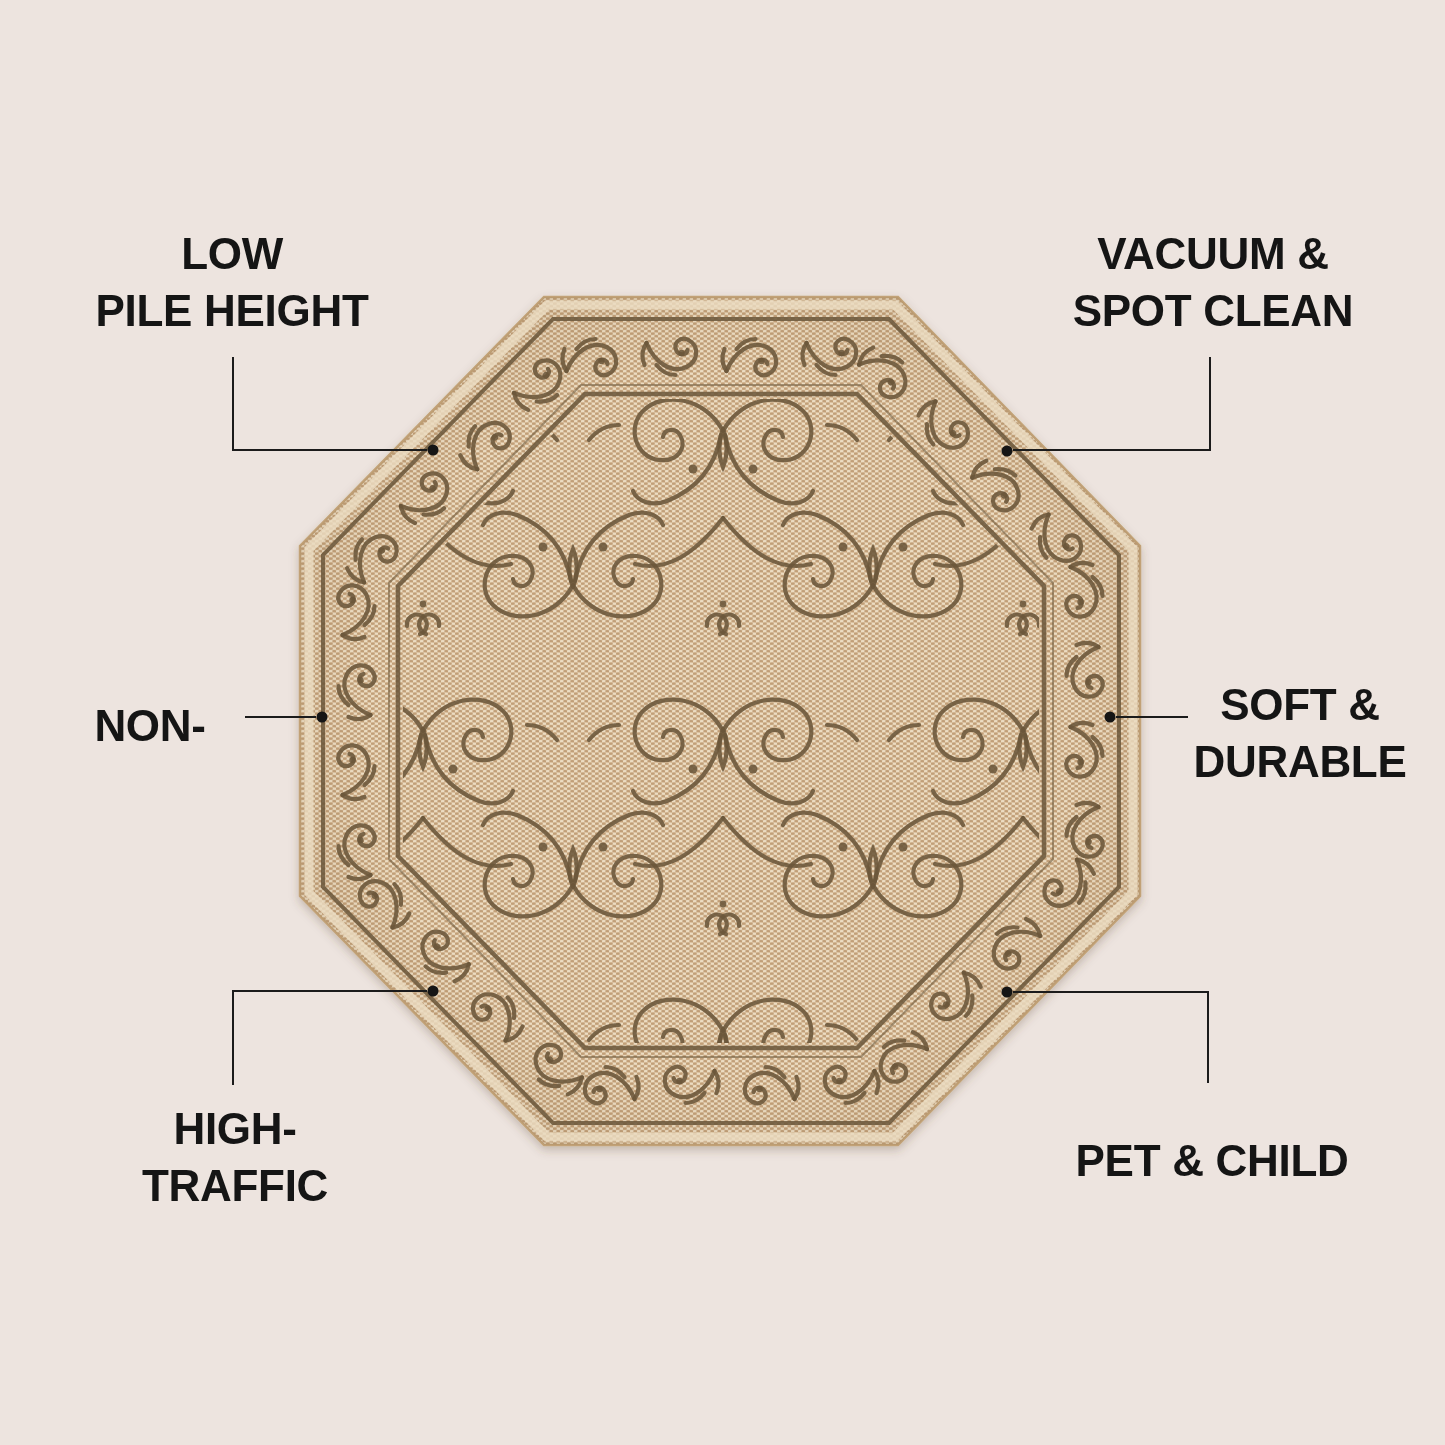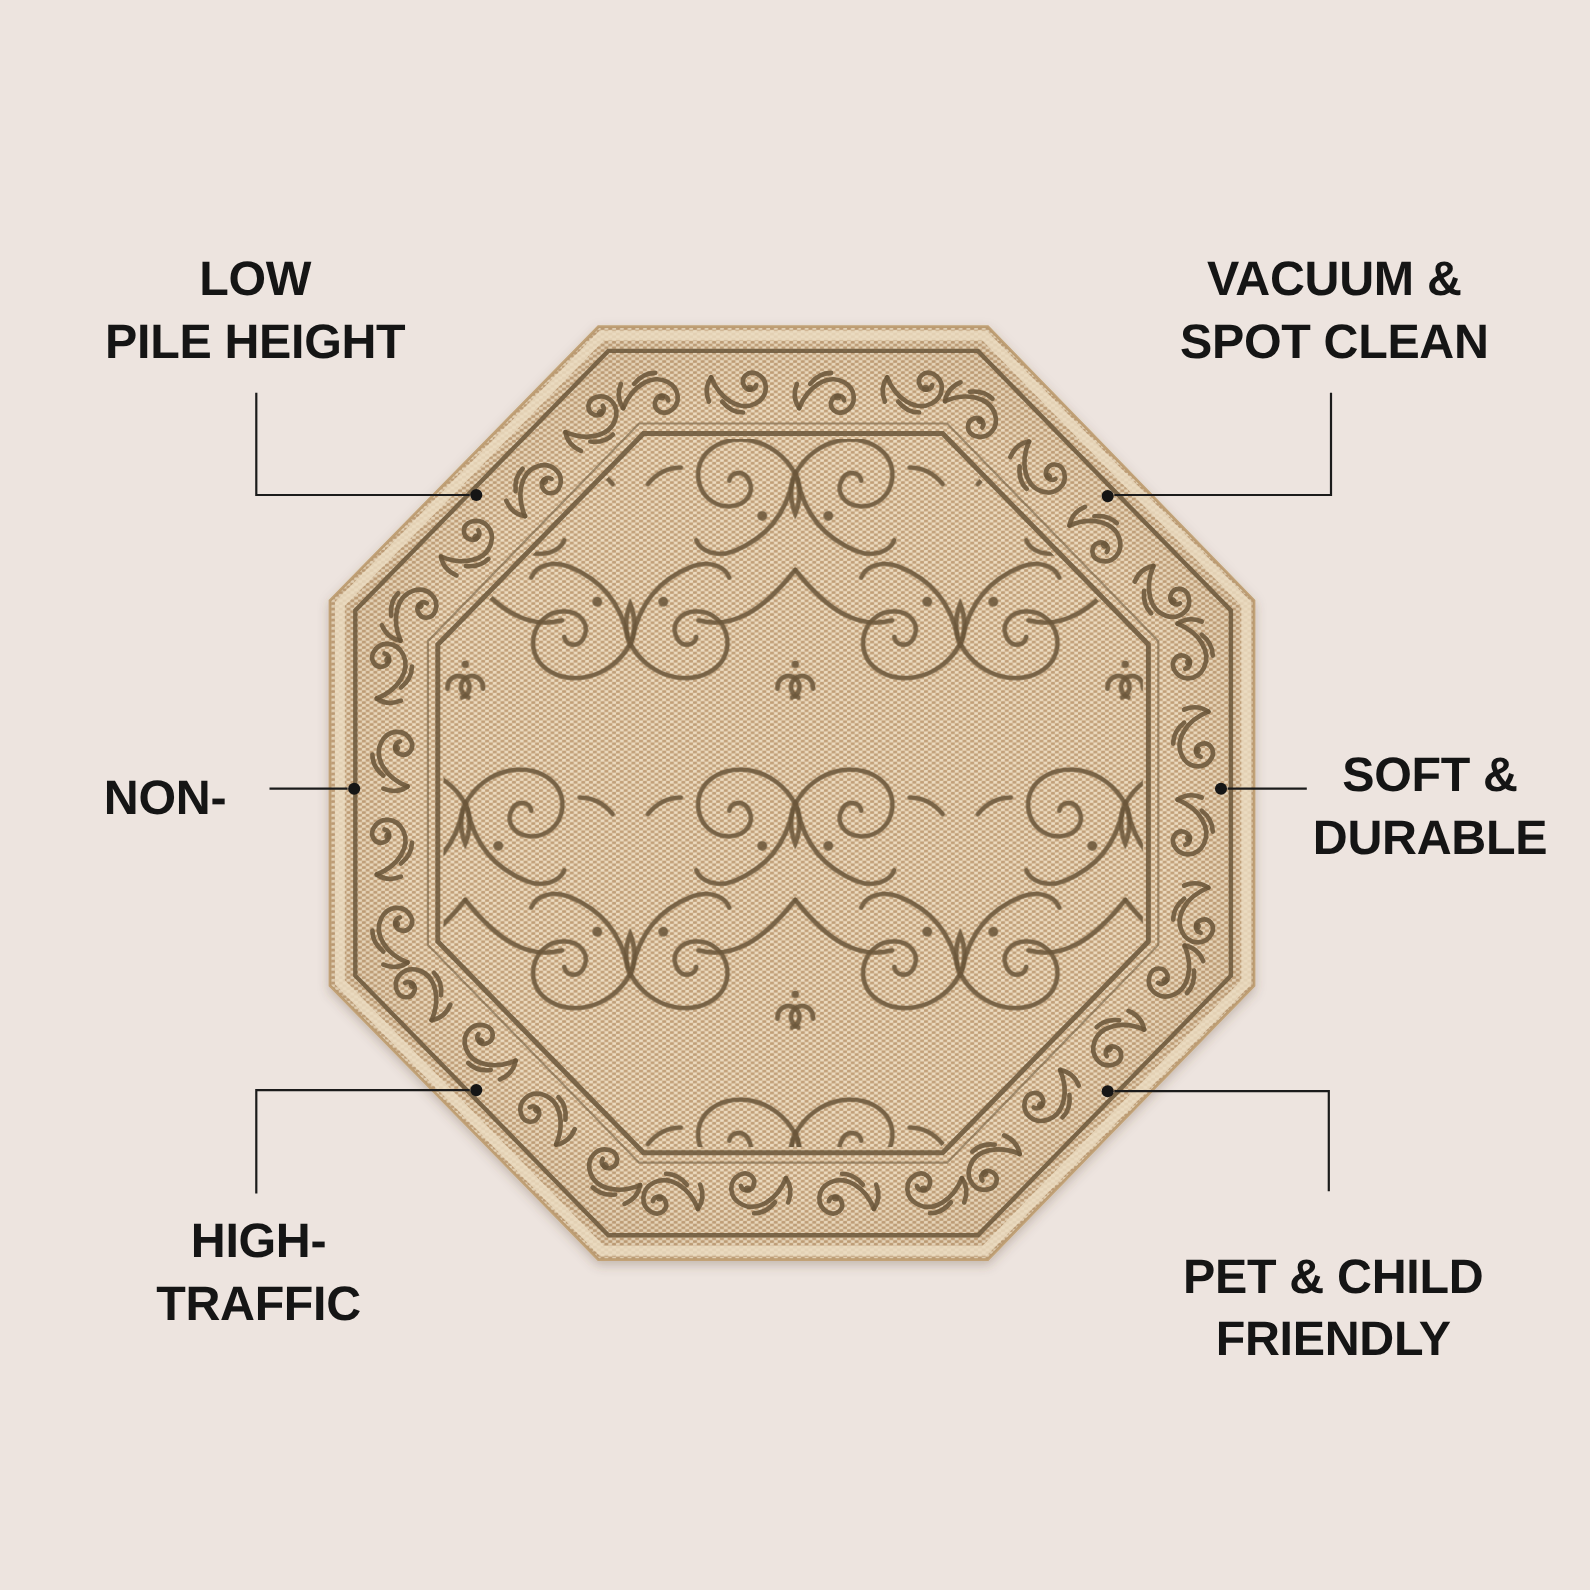--- a/index.html
+++ b/index.html
@@ -204,16 +204,15 @@
     <span>DURABLE</span>
   </div>
 
   <div class="callout-label" style="left:235px;top:1100px;">
     <span>HIGH-</span>
     <span>TRAFFIC</span>
   </div>
 
   <div class="callout-label" style="left:1212px;top:1100px;margin-top:32px;">
     <span>PET &amp; CHILD</span>
-    <span>FRIENDLY</span>
   </div>
 
 </div>
 
 </body></html>

